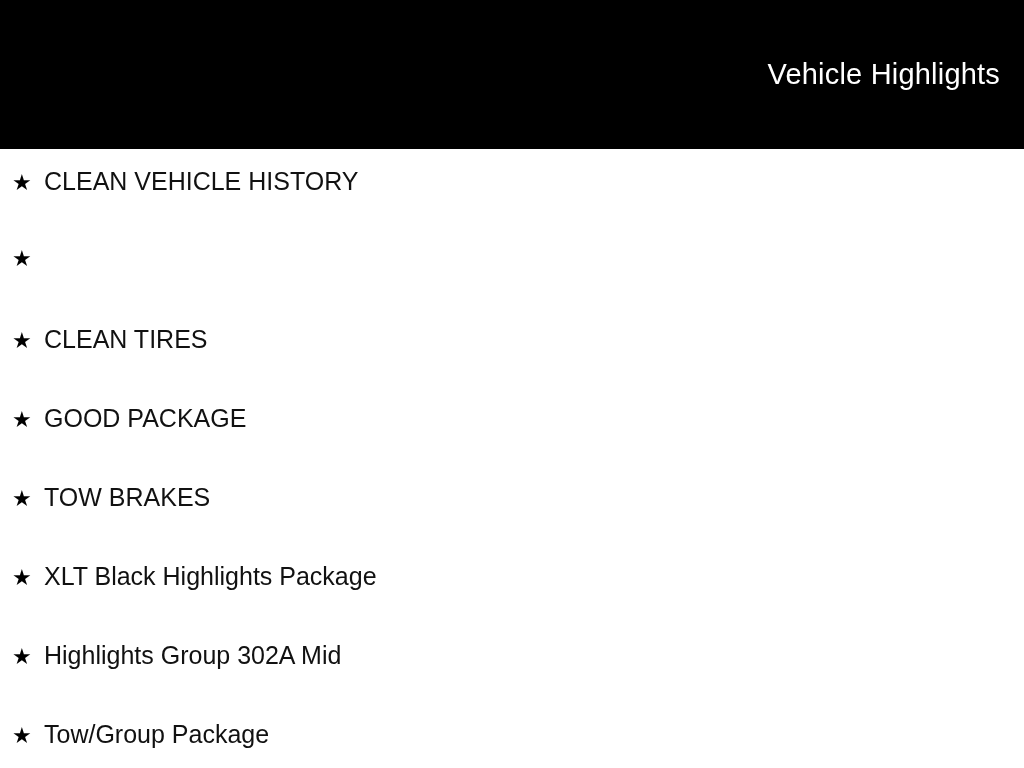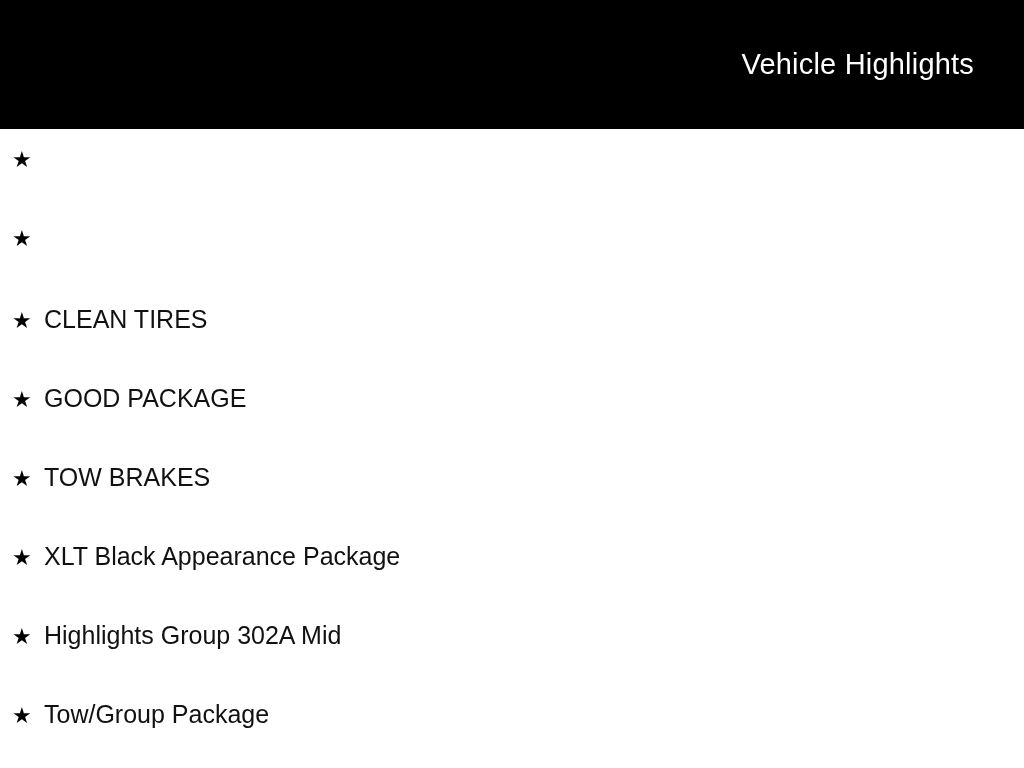--- a/index.html
+++ b/index.html
@@ -14,27 +14,27 @@
     overflow: hidden;
   }
   .page {
     position: relative;
     width: 1024px;
     height: 768px;
     background: #ffffff;
   }
   .header-bar {
     width: 100%;
-    height: 129px;
+    height: 149px;
     background: #000000;
     display: flex;
     align-items: center;
     justify-content: flex-end;
     box-sizing: border-box;
-    padding-right: 50px;
+    padding-right: 24px;
   }
   .header-title {
     color: #ffffff;
     font-size: 29px;
     font-weight: 400;
     letter-spacing: 0.2px;
     line-height: 1;
   }
   .highlights-list {
     list-style: none;
@@ -70,20 +70,21 @@
 <div class="page">
 
   <div class="header-bar">
     <div class="header-title">Vehicle Highlights</div>
   </div>
 
   <ul class="highlights-list">
 
     <li class="highlight-item">
       <span class="bullet-star">★</span>
+      <span class="highlight-label">CLEAN VEHICLE HISTORY</span>
     </li>
 
     <li class="highlight-item">
       <span class="bullet-star">★</span>
     </li>
 
     <li class="highlight-item">
       <span class="bullet-star">★</span>
       <span class="highlight-label">CLEAN TIRES</span>
     </li>
@@ -93,21 +94,21 @@
       <span class="highlight-label">GOOD PACKAGE</span>
     </li>
 
     <li class="highlight-item">
       <span class="bullet-star">★</span>
       <span class="highlight-label">TOW BRAKES</span>
     </li>
 
     <li class="highlight-item">
       <span class="bullet-star">★</span>
-      <span class="highlight-label">XLT Black Appearance Package</span>
+      <span class="highlight-label">XLT Black Highlights Package</span>
     </li>
 
     <li class="highlight-item">
       <span class="bullet-star">★</span>
       <span class="highlight-label">Highlights Group 302A Mid</span>
     </li>
 
     <li class="highlight-item">
       <span class="bullet-star">★</span>
       <span class="highlight-label">Tow/Group Package</span>

